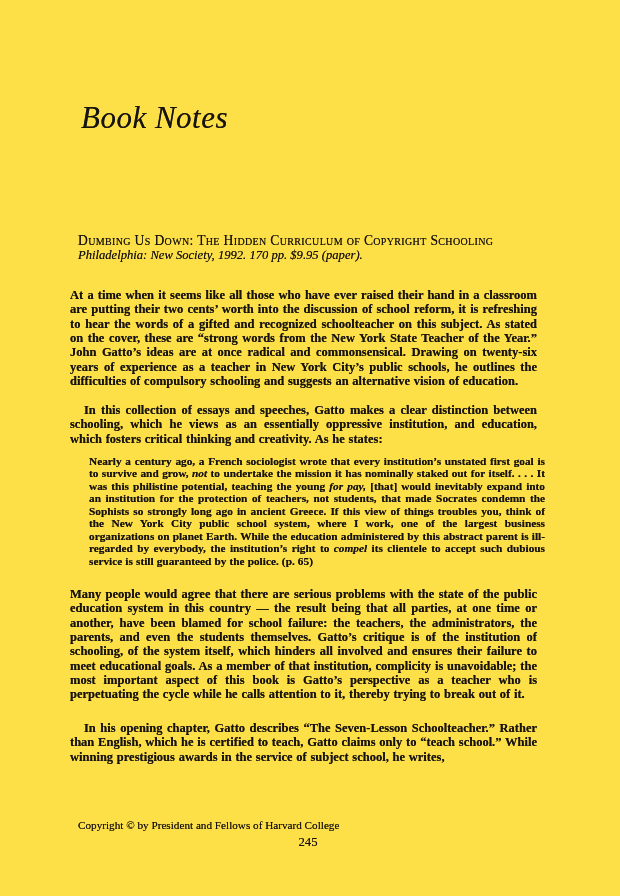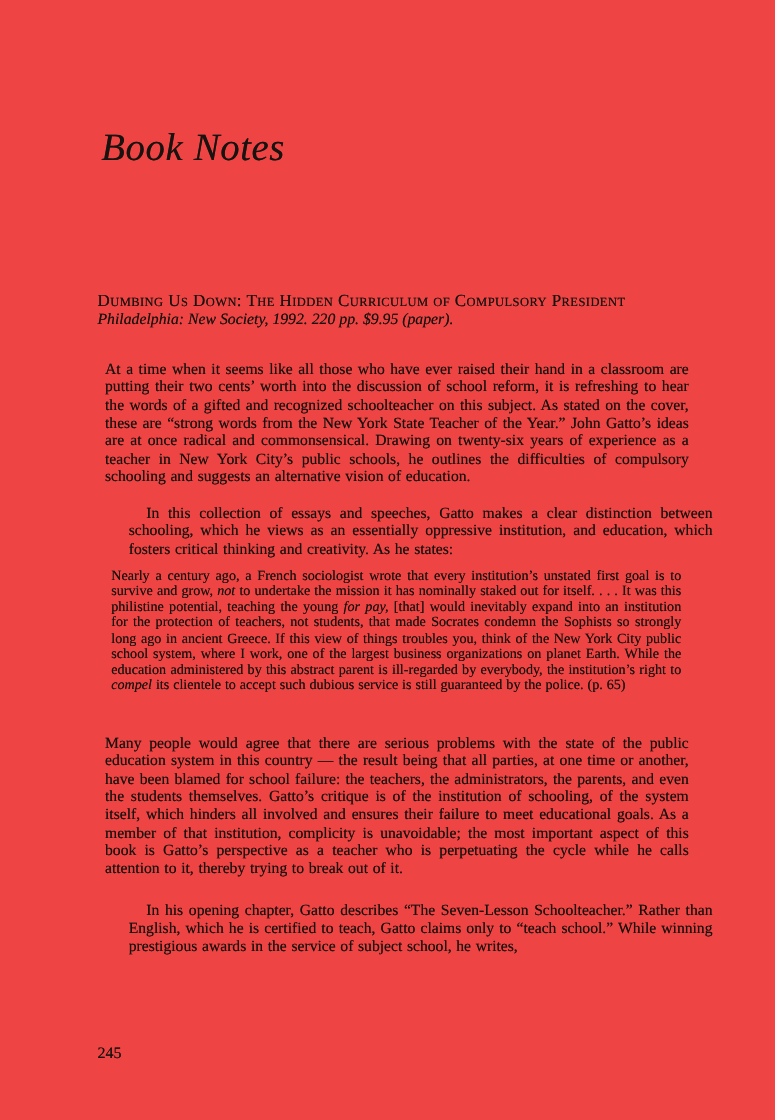--- a/index.html
+++ b/index.html
@@ -4,21 +4,21 @@
 <style>
   html, body {
     margin: 0;
     padding: 0;
     background: #ffffff;
   }
   .page {
     position: relative;
     width: 620px;
     height: 896px;
-    background: #ef4444;
+    background: #fde047;
     font-family: "Liberation Serif", serif;
     color: #171310;
     text-shadow: 0 0 0.4px rgba(25, 18, 12, 0.75);
     overflow: hidden;
   }
   .section-title {
     position: absolute;
     left: 81px;
     top: 100px;
     margin: 0;
@@ -40,84 +40,87 @@
     font-variant: small-caps;
     font-size: 13.6px;
     letter-spacing: 0.35px;
     line-height: 15px;
   }
   .book-pub {
     font-style: italic;
   }
   .body {
     position: absolute;
-    left: 84px;
+    left: 70px;
     width: 467px;
     margin: 0;
     font-size: 12.5px;
     line-height: 14.35px;
     text-align: justify;
     word-spacing: 0.6px;
+    font-weight: bold;
   }
   .p1 { top: 288px; }
   .p2 { top: 403px; }
   .p3 { top: 587px; }
   .p4 { top: 721px; }
-  .indent { text-indent: 14px; margin-left: 19px; }
+  .indent { text-indent: 14px; }
   .quote {
     position: absolute;
     left: 89px;
     top: 455px;
     width: 456px;
     margin: 0;
     font-size: 11.3px;
     line-height: 12.45px;
     text-align: justify;
     word-spacing: 0.3px;
+    font-weight: bold;
   }
   .quote i, .footer .it { font-style: italic; }
   .footer {
     position: absolute;
     left: 78px;
     top: 789px;
     width: 467px;
     font-size: 11.2px;
     line-height: 14.3px;
     white-space: pre-wrap;
   }
   .page-number {
     position: absolute;
     left: 78px;
     top: 835px;
     width: 460px;
-    text-align: left;
+    text-align: center;
     font-size: 12.8px;
   }
 </style>
 </head>
 <body>
 
 <div class="page">
 
   <h1 class="section-title">Book Notes</h1>
 
   <div class="citation">
-    <div class="book-title">Dumbing Us Down: The Hidden Curriculum of Compulsory President</div>
-    <div class="book-pub">Philadelphia: New Society, 1992. 220 pp. $9.95 (paper).</div>
+    <div class="book-title">Dumbing Us Down: The Hidden Curriculum of Copyright Schooling</div>
+    <div class="book-pub">Philadelphia: New Society, 1992. 170 pp. $9.95 (paper).</div>
   </div>
 
   <p class="body p1">At a time when it seems like all those who have ever raised their hand in a classroom are putting their two cents’ worth into the discussion of school reform, it is refreshing to hear the words of a gifted and recognized schoolteacher on this subject. As stated on the cover, these are “strong words from the New York State Teacher of the Year.” John Gatto’s ideas are at once radical and commonsensical. Drawing on twenty-six years of experience as a teacher in New York City’s public schools, he outlines the difficulties of compulsory schooling and suggests an alternative vision of education.</p>
 
   <p class="body p2 indent">In this collection of essays and speeches, Gatto makes a clear distinction between schooling, which he views as an essentially oppressive institution, and education, which fosters critical thinking and creativity. As he states:</p>
 
   <blockquote class="quote"><span>Nearly a century ago, a French sociologist wrote that every institution’s unstated first goal is to survive and grow, </span><i>not</i><span> to undertake the mission it has nominally staked out for itself. . . . It was this philistine potential, teaching the young </span><i>for pay,</i><span> [that] would inevitably expand into an institution for the protection of teachers, not students, that made Socrates condemn the Sophists so strongly long ago in ancient Greece. If this view of things troubles you, think of the New York City public school system, where I work, one of the largest business organizations on planet Earth. While the education administered by this abstract parent is ill-regarded by everybody, the institution’s right to </span><i>compel</i><span> its clientele to accept such dubious service is still guaranteed by the police. (p. 65)</span></blockquote>
 
   <p class="body p3">Many people would agree that there are serious problems with the state of the public education system in this country — the result being that all parties, at one time or another, have been blamed for school failure: the teachers, the administrators, the parents, and even the students themselves. Gatto’s critique is of the institution of schooling, of the system itself, which hinders all involved and ensures their failure to meet educational goals. As a member of that institution, complicity is unavoidable; the most important aspect of this book is Gatto’s perspective as a teacher who is perpetuating the cycle while he calls attention to it, thereby trying to break out of it.</p>
 
   <p class="body p4 indent">In his opening chapter, Gatto describes “The Seven-Lesson Schoolteacher.” Rather than English, which he is certified to teach, Gatto claims only to “teach school.” While winning prestigious awards in the service of subject school, he writes,</p>
 
   <div class="footer">
+    <div>Copyright © by President and Fellows of Harvard College</div>
     
   </div>
 
   <div class="page-number">245</div>
 
 </div>
 
 </body></html>

